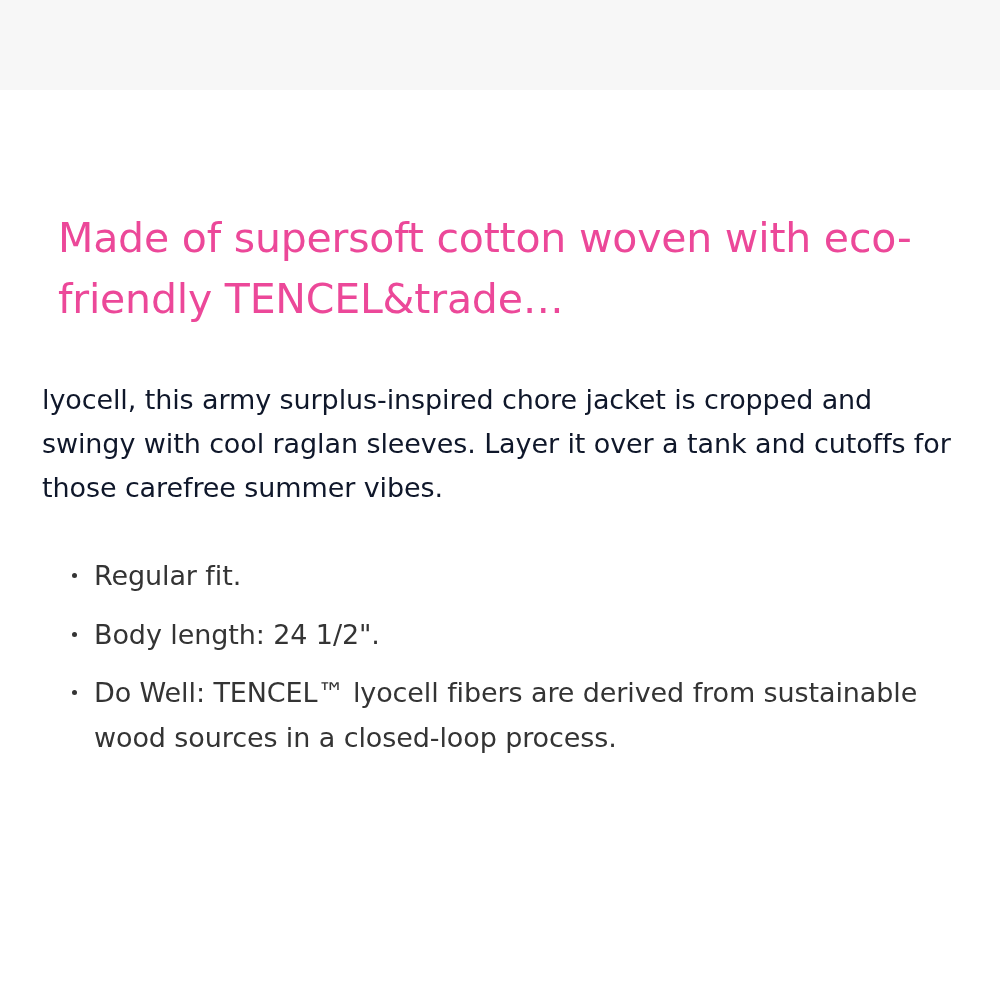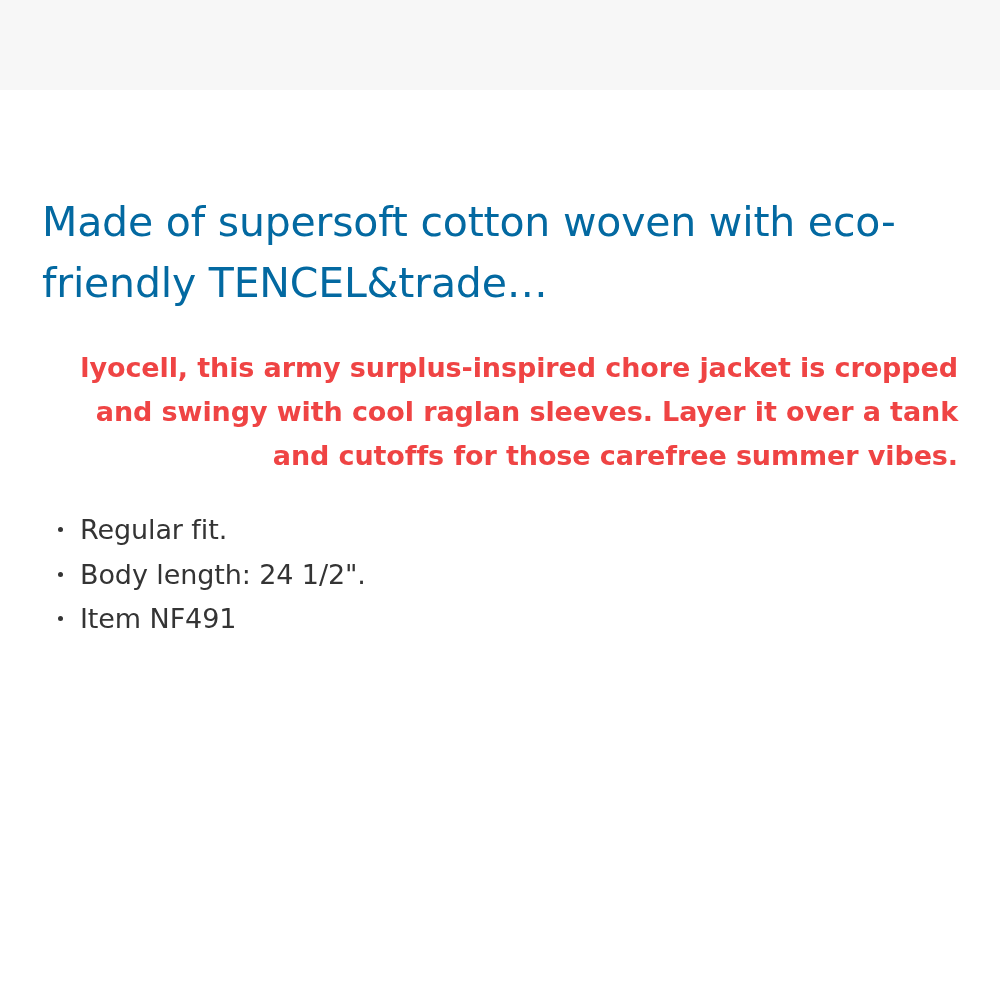--- a/index.html
+++ b/index.html
@@ -34,54 +34,53 @@
   .content {
     position: absolute;
     top: 90px;
     left: 0;
     width: 1000px;
     padding: 0 42px;
     box-sizing: border-box;
   }
 
   .product-heading {
-    margin: 0;
+    margin: 16px;
     padding-top: 102px;
     font-family: "DejaVu Sans", sans-serif;
     font-size: 41px;
     font-weight: 400;
     line-height: 61px;
     letter-spacing: -0.2px;
-    color: #0369a1;
+    color: #ec4899;
     max-width: 900px;
   }
 
   .product-description {
     margin: 0;
     padding-top: 32px;
     font-family: "DejaVu Sans", sans-serif;
     font-size: 27px;
-    font-weight: 700;
+    font-weight: 400;
     line-height: 44px;
     letter-spacing: -0.1px;
-    color: #ef4444;
+    color: #0f172a;
     max-width: 925px;
-    text-align: right;
   }
 
   .spec-list {
     list-style: none;
     margin: 0;
     padding: 0;
     padding-top: 30px;
   }
 
   .spec-list-item {
     position: relative;
-    margin: 0;
+    margin: 14px;
     padding-left: 38px;
     font-family: "DejaVu Sans", sans-serif;
     font-size: 27px;
     font-weight: 400;
     line-height: 44.5px;
     letter-spacing: -0.1px;
     color: #343434;
     max-width: 880px;
   }
 
@@ -112,18 +111,18 @@
       <li class="spec-list-item">
         <span class="bullet-dot"></span>
         <span>Regular fit.</span>
       </li>
       <li class="spec-list-item">
         <span class="bullet-dot"></span>
         <span>Body length: 24 1/2".</span>
       </li>
       <li class="spec-list-item">
         <span class="bullet-dot"></span>
-        <span>Item NF491</span>
+        <span>Do Well: TENCEL™ lyocell fibers are derived from sustainable wood sources in a closed-loop process.</span>
       </li>
     </ul>
 
   </div>
 </div>
 
 </body></html>

